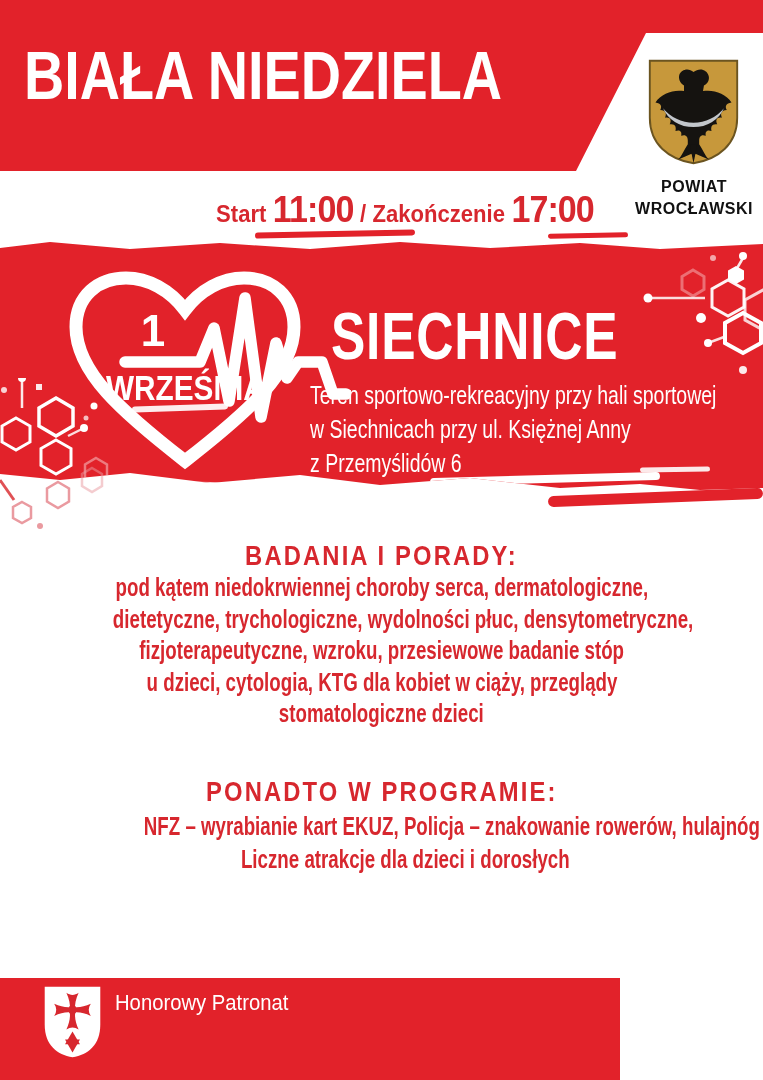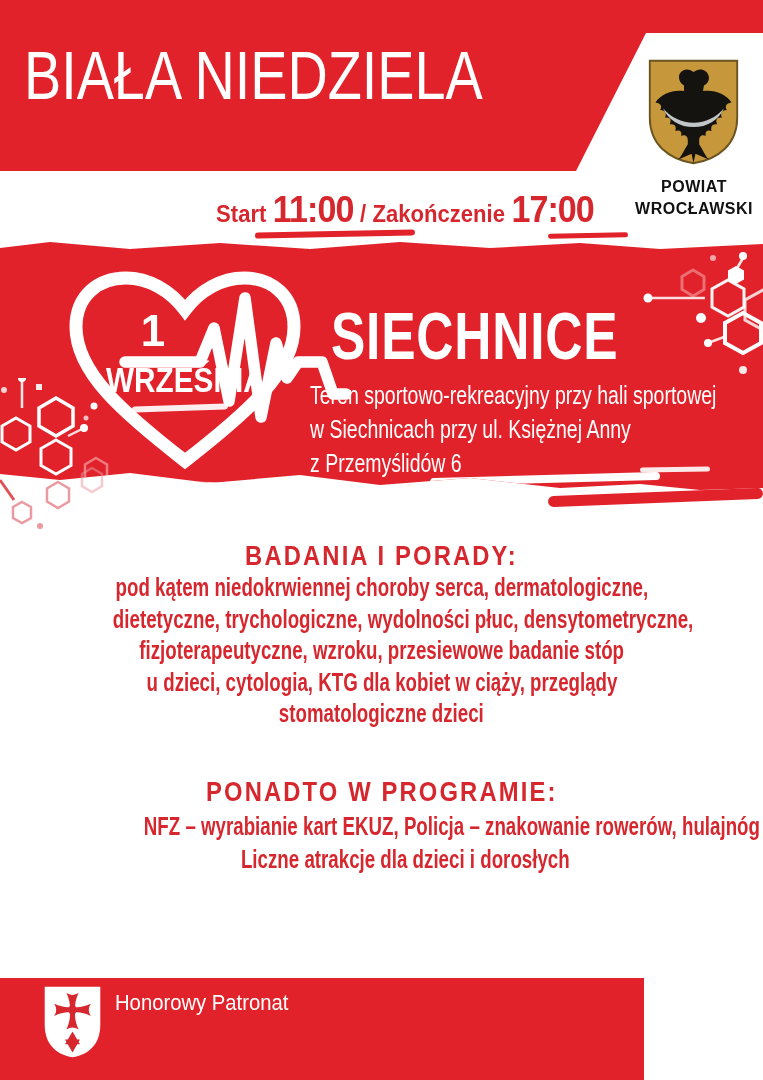--- a/index.html
+++ b/index.html
@@ -2,21 +2,21 @@
 <html><head>
 <meta charset="utf-8">
 <title>poster</title>
 <style>
   html,body{margin:0;padding:0;background:#fff;}
   .poster{position:relative;width:763px;height:1080px;background:#fff;overflow:hidden;
           font-family:"Liberation Sans",sans-serif;}
   
   .banner{position:absolute;left:0;top:0;width:763px;height:171px;background:#e2222a;
           clip-path:polygon(0 0,763px 0,763px 33px,646px 33px,576px 171px,0 171px);}
-  .title1{position:absolute;left:24px;top:36px;color:#fff;font-size:68px;font-weight:400;
+  .title1{position:absolute;left:24px;top:36px;color:#fff;font-size:68px;font-weight:700;
           white-space:nowrap;}
   .title1 span{display:inline-block;transform:scaleX(.82);transform-origin:left;}
   .title2{position:absolute;left:24px;top:114px;color:#fff;font-size:54px;font-weight:800;
           white-space:nowrap;}
   .title2 span{display:inline-block;transform:scaleX(.90);transform-origin:left;}
   
   .crest-powiat{position:absolute;left:646px;top:56px;width:95px;height:112px;}
   .crest-caption{position:absolute;left:610px;top:176px;width:168px;text-align:center;
           color:#111;font-weight:700;font-size:16px;line-height:22px;letter-spacing:.5px;}
   
@@ -25,21 +25,21 @@
   .schedule .lbl{font-size:24px;font-weight:700;}
   .schedule .time{font-size:37px;font-weight:900;letter-spacing:-1px;}
   
   .band{position:absolute;left:0;top:238px;width:763px;height:272px;background:#e2222a;
         clip-path:polygon(0 10px,50px 4px,130px 11px,220px 5px,310px 11px,400px 4px,490px 10px,
         580px 5px,660px 11px,763px 6px,763px 250px,700px 252px,640px 246px,560px 250px,
         470px 240px,380px 247px,300px 237px,210px 245px,130px 235px,60px 242px,0 236px);}
   .band svg{position:absolute;}
   .day-number{position:absolute;left:118px;top:68px;width:70px;text-align:center;color:#fff;
         font-size:44px;font-weight:800;}
-  .day-month{position:absolute;left:92px;top:122px;width:162px;text-align:center;color:#fff;
+  .day-month{position:absolute;left:92px;top:130px;width:162px;text-align:center;color:#fff;
         font-size:35px;font-weight:800;white-space:nowrap;}
   .day-month span{display:inline-block;transform:scaleX(.85);}
   .month-underline{position:absolute;left:132px;top:167px;width:96px;height:6px;background:#fff;
         border-radius:3px;transform:rotate(-2deg);opacity:.92;}
   .city{position:absolute;left:331px;top:60px;color:#fff;font-size:66px;font-weight:900;
         letter-spacing:1px;white-space:nowrap;}
   .city span{display:inline-block;transform:scaleX(.78);transform-origin:left;}
   .venue{position:absolute;left:310px;top:140px;color:#fff;font-size:26px;line-height:34px;
         font-weight:400;}
   .venue div{white-space:nowrap;}
@@ -50,21 +50,21 @@
   .sec-heading{position:absolute;left:0;width:763px;text-align:center;color:#d7272e;
         font-size:28px;font-weight:800;white-space:nowrap;}
   .sec-heading span{display:inline-block;transform:scaleX(.85);letter-spacing:2.5px;}
   .sec-lines{position:absolute;left:0;width:763px;text-align:center;color:#d7272e;
         font-weight:700;}
   .sec-lines .line{white-space:nowrap;}
   .sec-lines .line span{display:inline-block;transform:scaleX(.72);}
   .badania-lines{top:572px;font-size:26px;line-height:31.5px;}
   .program-lines{top:810px;font-size:26px;line-height:33px;padding-left:24px;}
   
-  .footer{position:absolute;left:0;bottom:0;width:620px;height:102px;background:#e2222a;padding-left:24px;}
+  .footer{position:absolute;left:0;bottom:0;width:620px;height:102px;background:#e2222a;}
   .crest-siechnice{position:absolute;left:42px;top:5px;width:61px;height:78px;}
   .footer-text{position:absolute;left:115px;top:11px;color:#fff;font-size:22.5px;line-height:27.5px;}
   .footer-text div{white-space:nowrap;}
   .footer-text span{display:inline-block;transform:scaleX(.9);transform-origin:left;}
 </style>
 </head>
 <body>
 
 <div class="poster">
 

